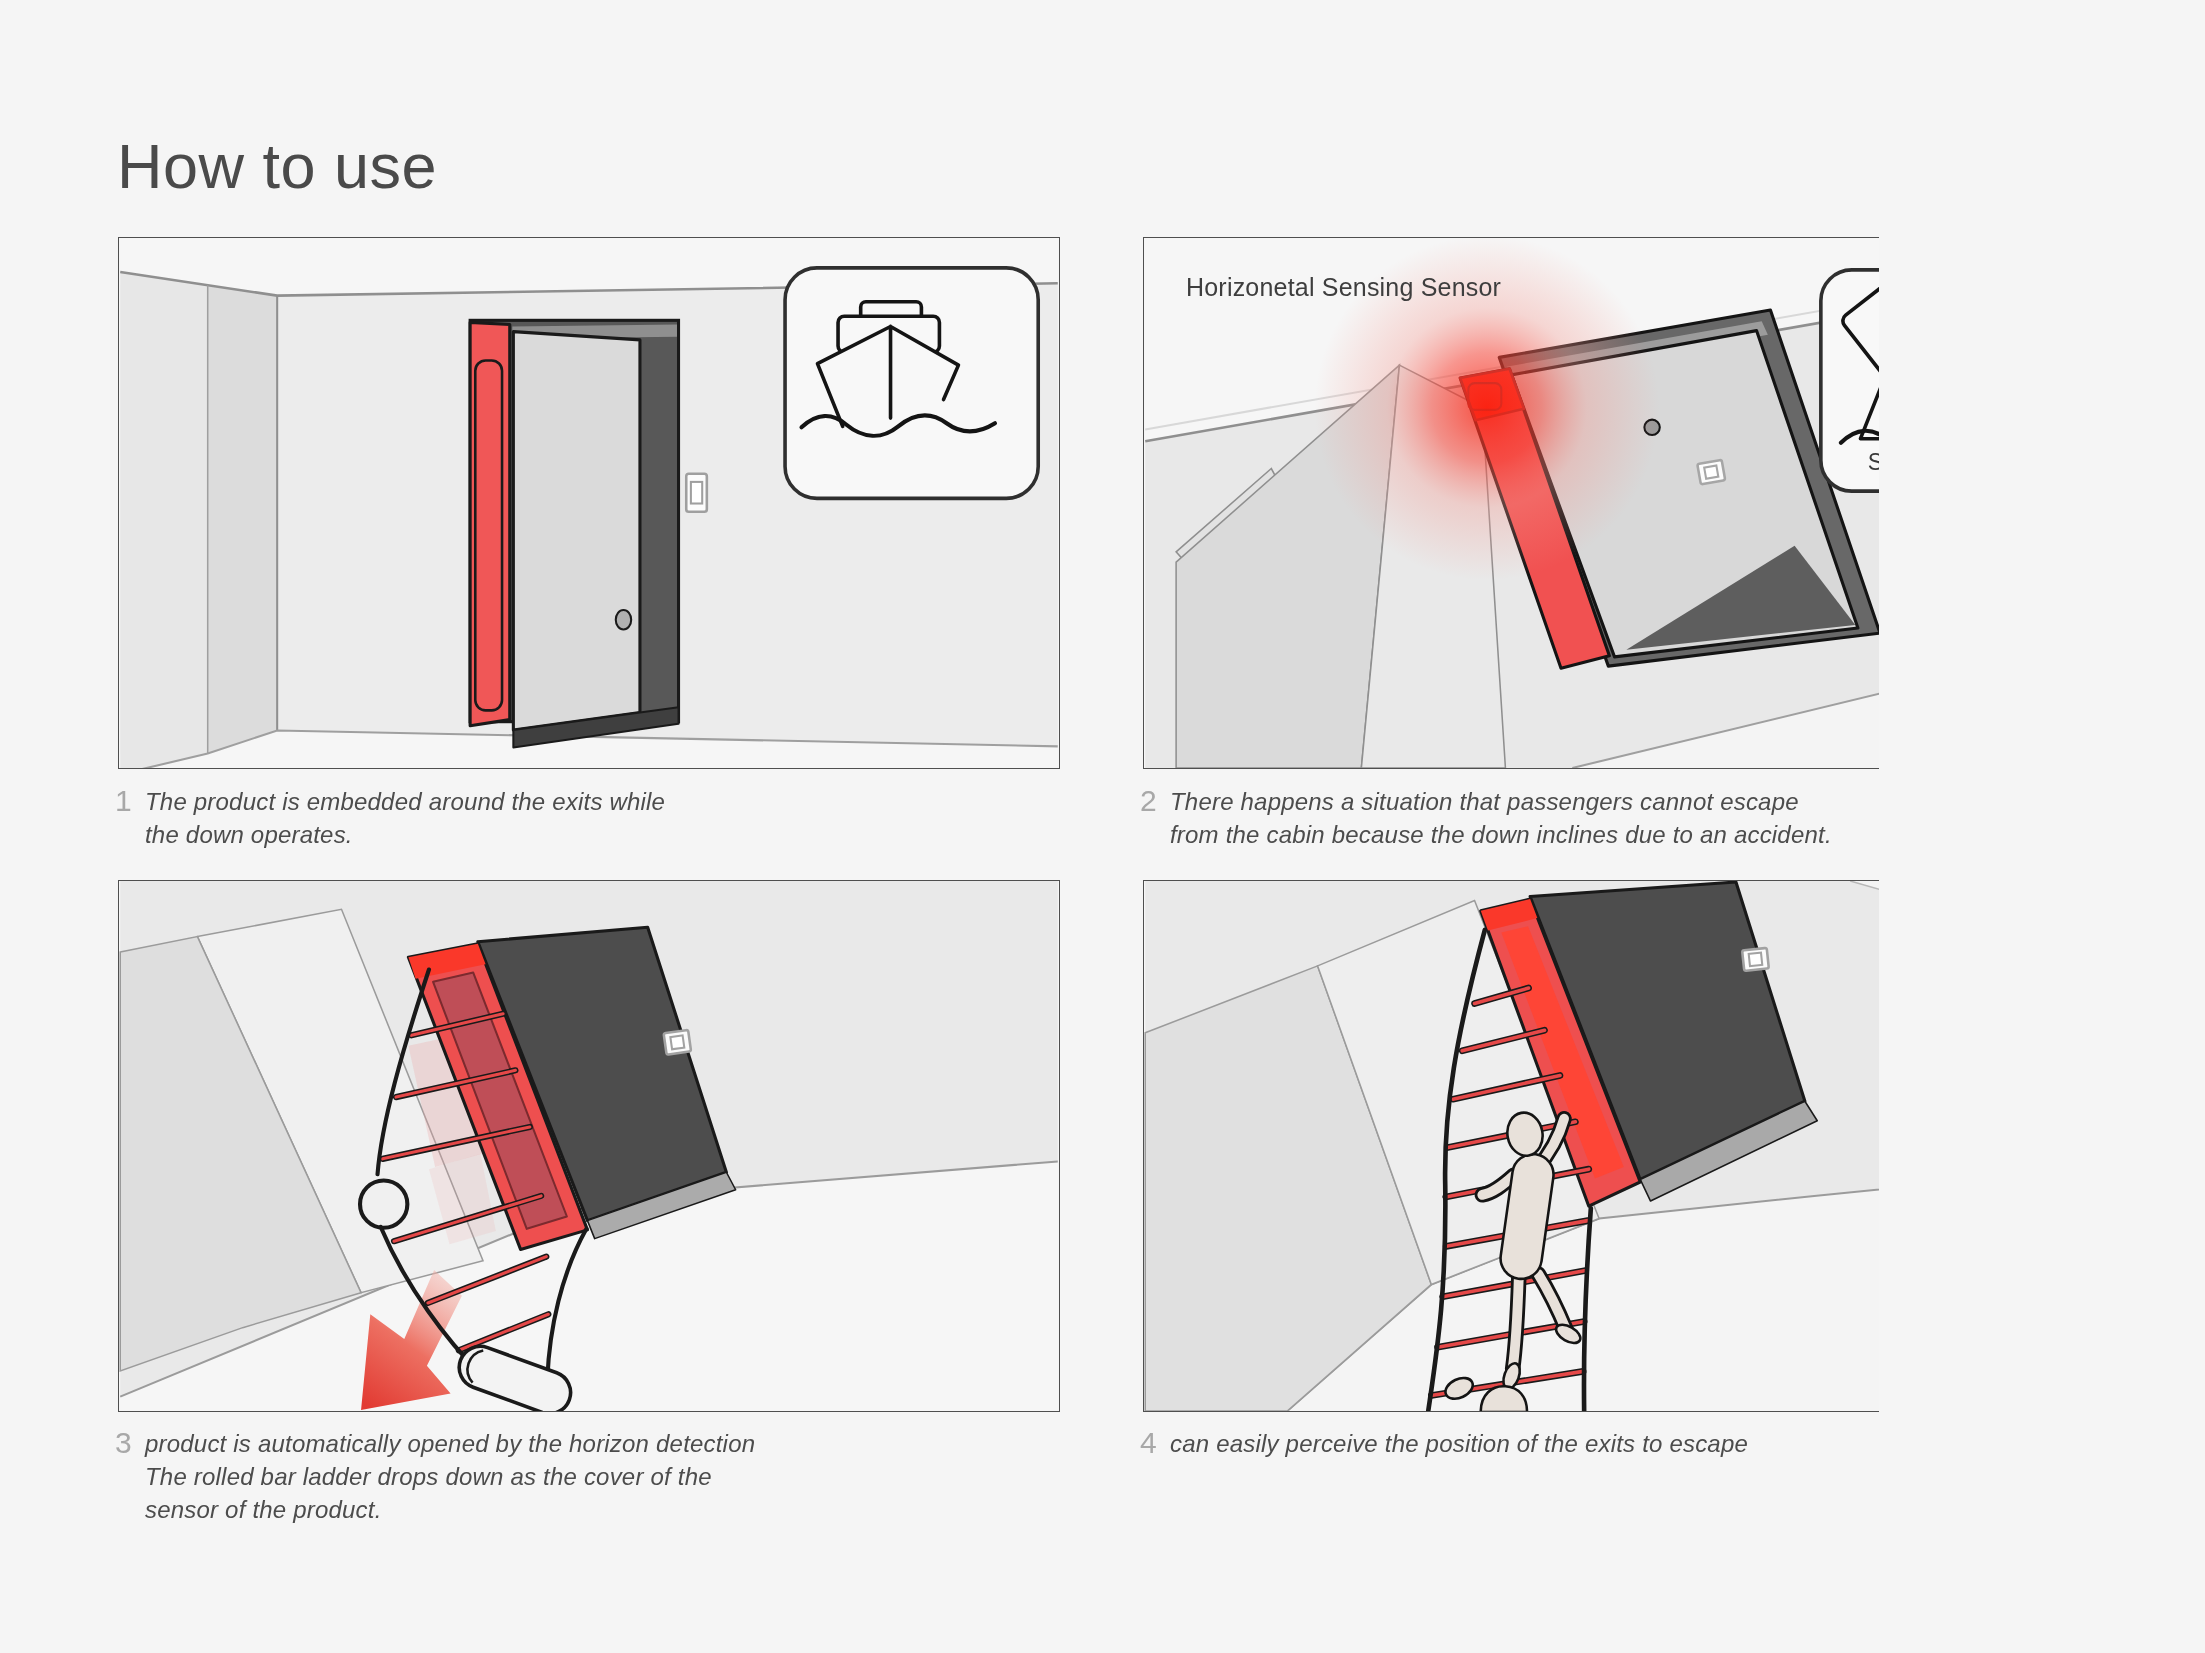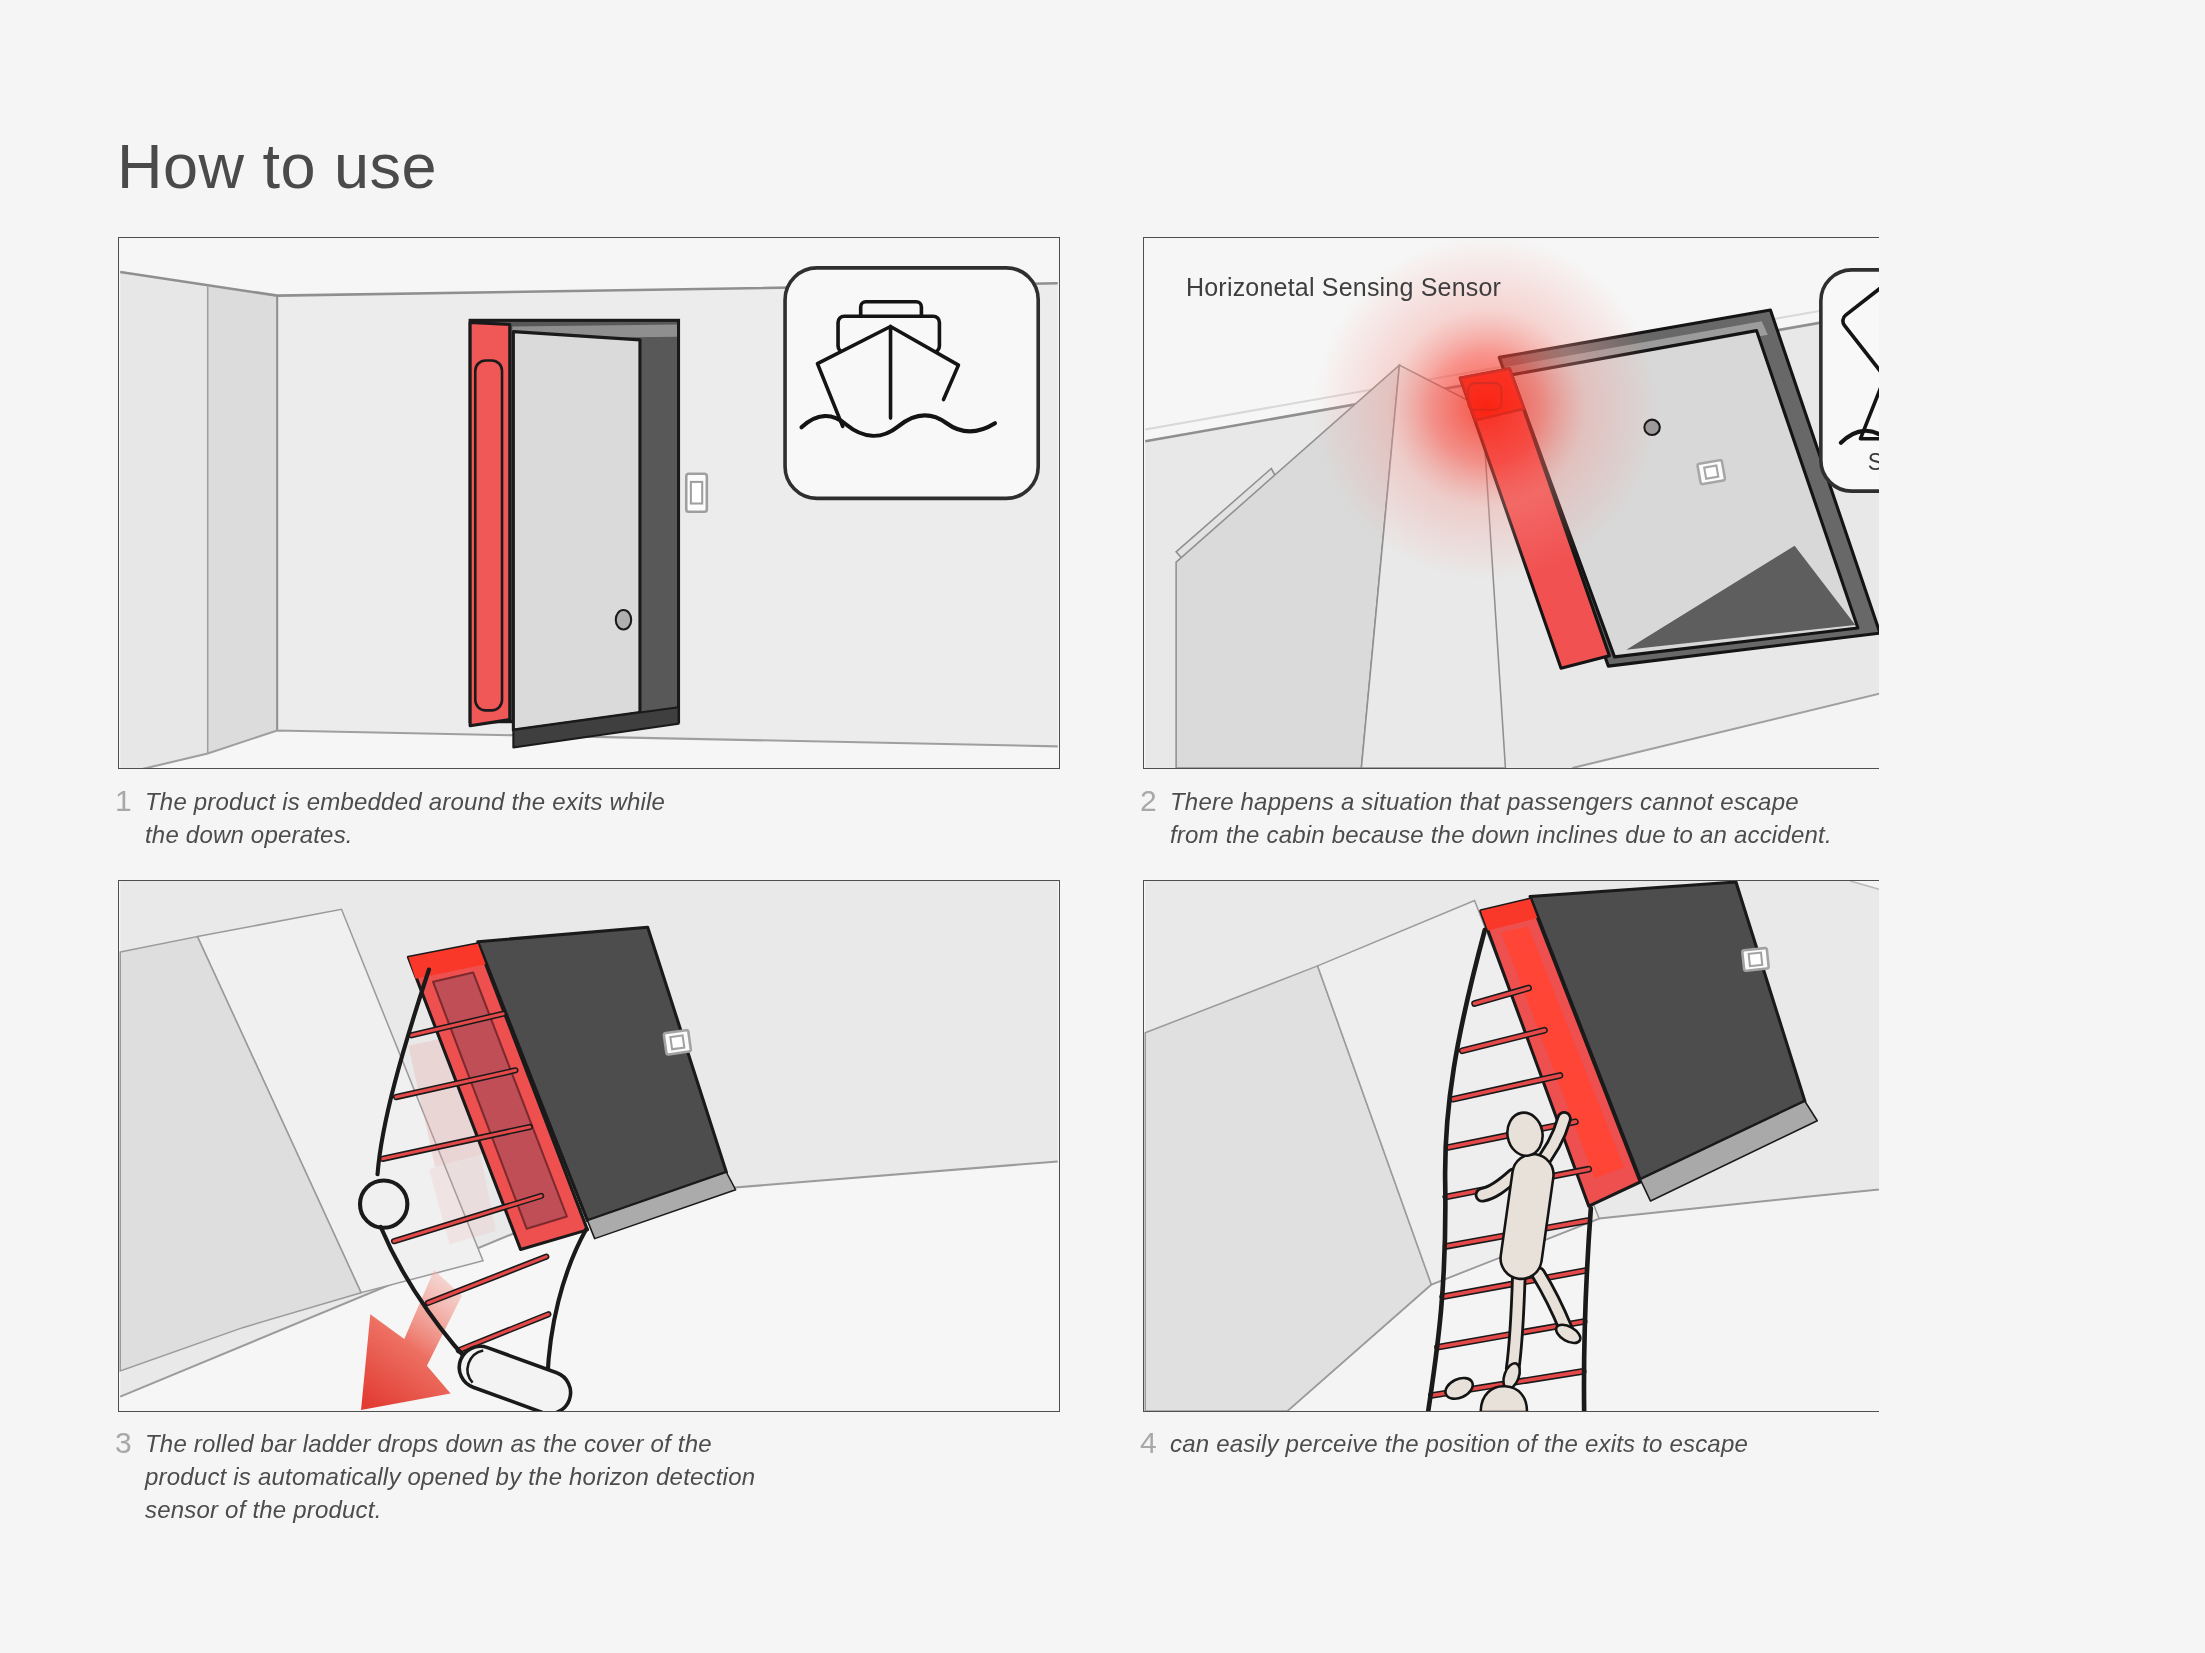--- a/index.html
+++ b/index.html
@@ -310,22 +310,22 @@
     <div class="num">2</div>
     <div class="lines">
       <div>There happens a situation that passengers cannot escape</div>
       <div>from the cabin because the down inclines due to an accident.</div>
     </div>
   </div>
 
   <div class="caption" id="caption-3">
     <div class="num">3</div>
     <div class="lines">
+      <div>product is automatically opened by the horizon detection</div>
       <div>The rolled bar ladder drops down as the cover of the</div>
-      <div>product is automatically opened by the horizon detection</div>
       <div>sensor of the product.</div>
     </div>
   </div>
 
   <div class="caption" id="caption-4">
     <div class="num">4</div>
     <div class="lines">
       <div>can easily perceive the position of the exits to escape</div>
     </div>
   </div>

